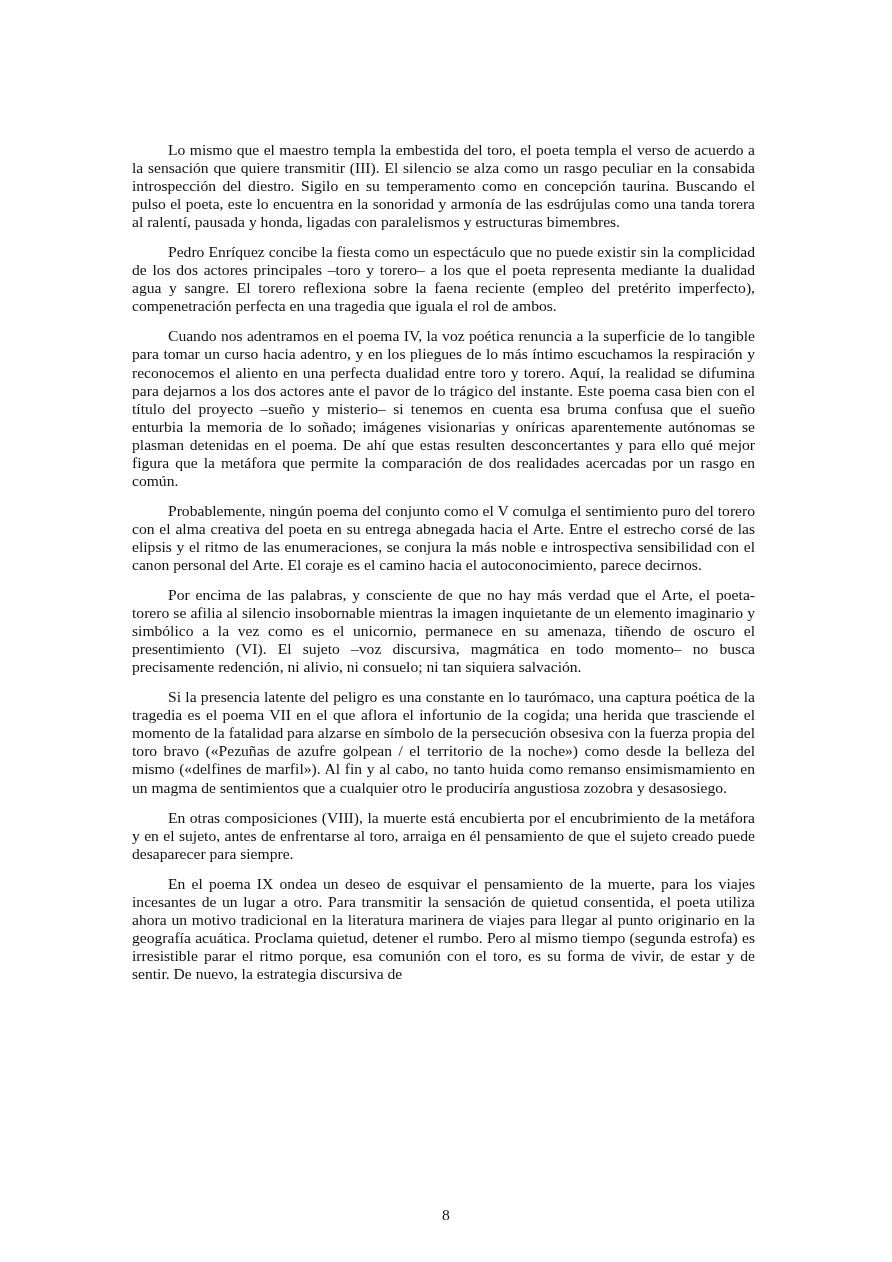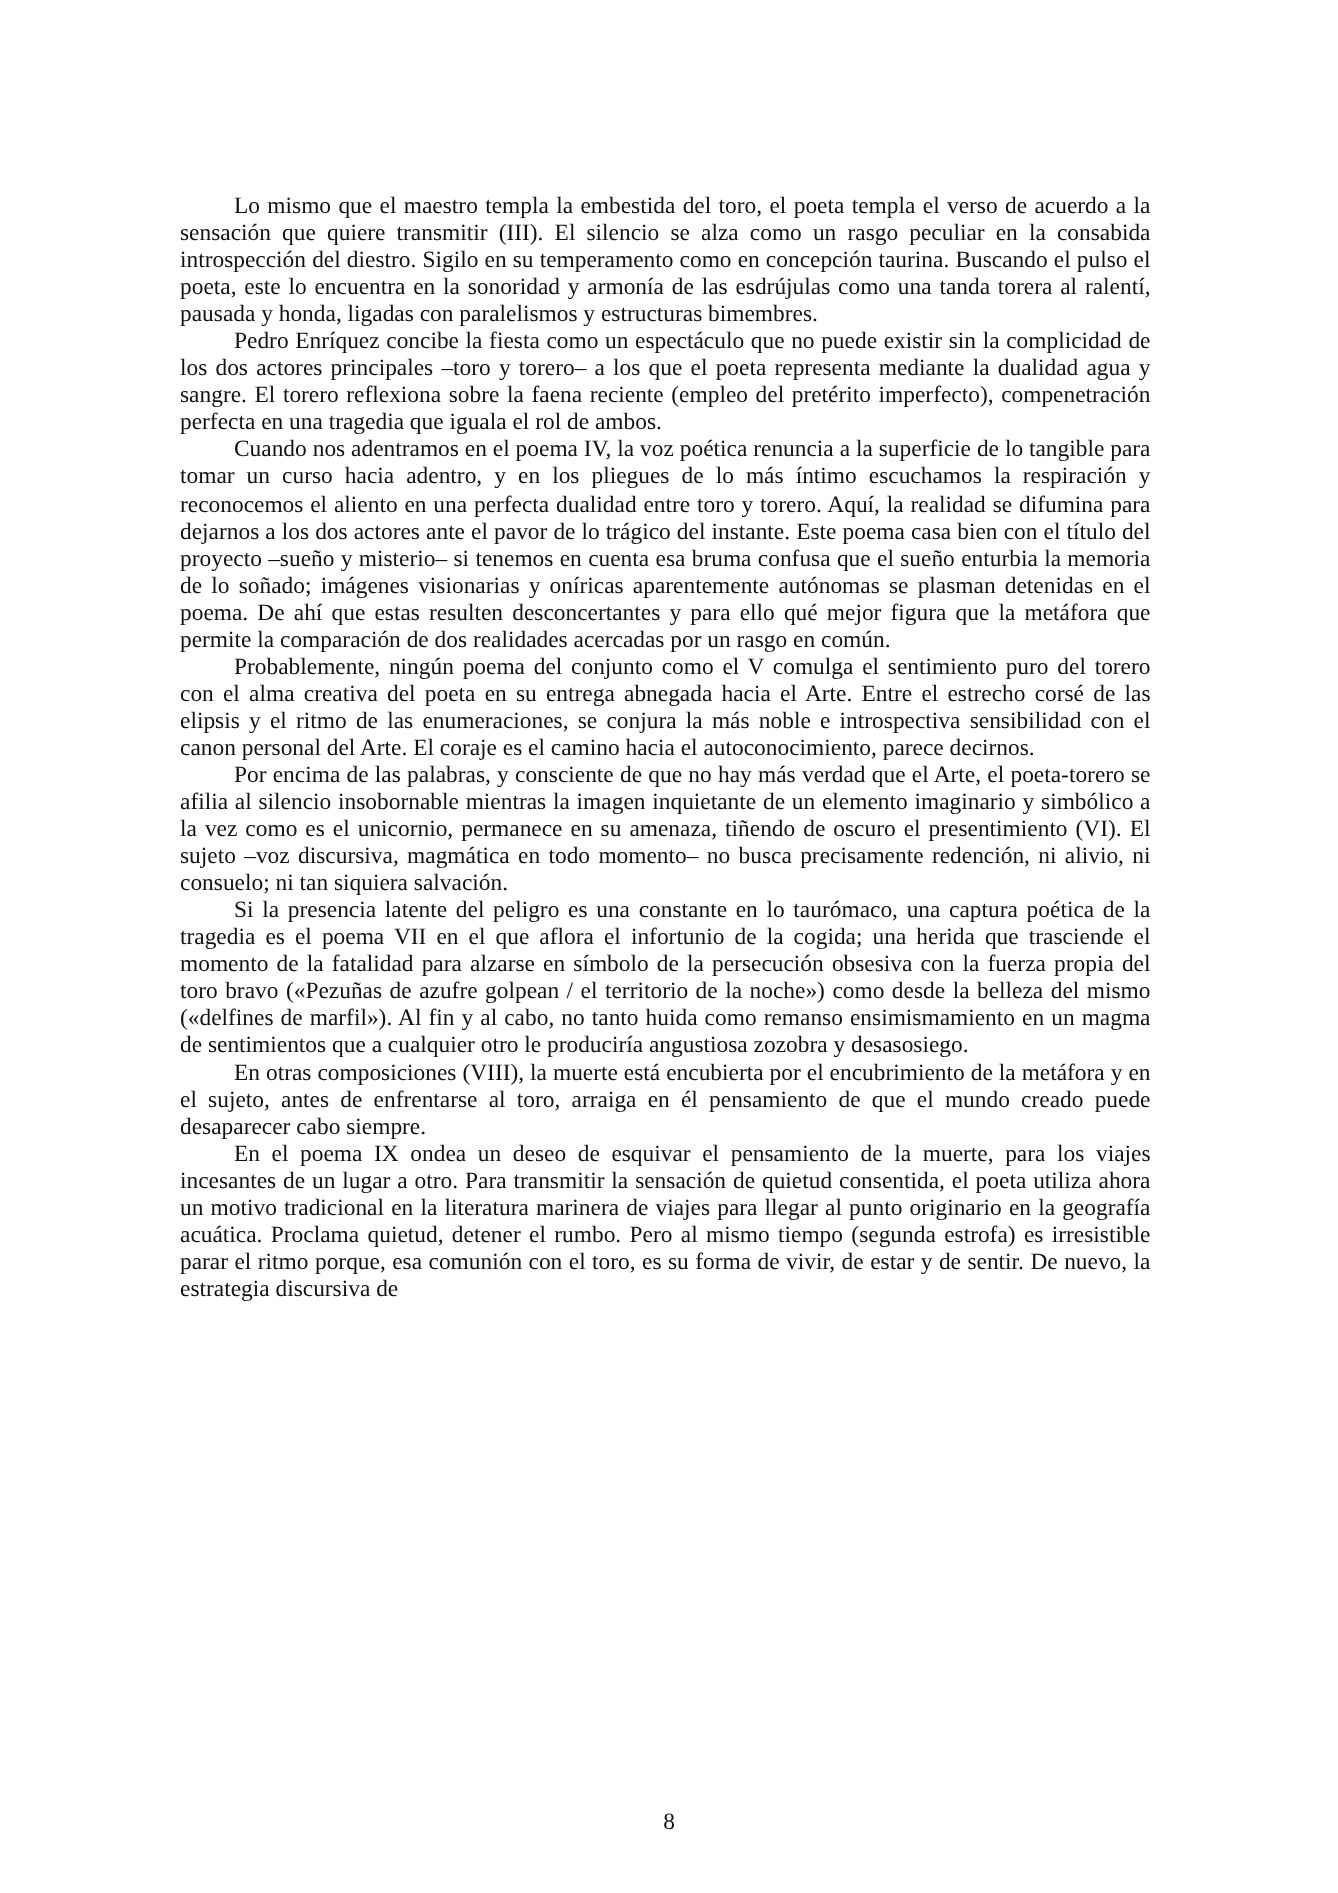--- a/index.html
+++ b/index.html
@@ -8,21 +8,21 @@
     position: absolute;
     left: 120px;
     top: 129px;
     width: 647px;
     font-family: "Liberation Serif", serif;
     font-size: 15.6px;
     line-height: 18.05px;
     color: #111111;
   }
   .para {
-    margin: 0;
+    margin: 12px;
     text-align: justify;
     text-indent: 36px;
     hyphens: none;
   }
   .page-number {
     position: absolute;
     left: 0;
     width: 892px;
     top: 1206px;
     text-align: center;
@@ -34,17 +34,17 @@
 </head>
 <body>
 
 <div class="page">
   <p class="para">Lo mismo que el maestro templa la embestida del toro, el poeta templa el verso de acuerdo a la sensación que quiere transmitir (III). El silencio se alza como un rasgo peculiar en la consabida introspección del diestro. Sigilo en su temperamento como en concepción taurina. Buscando el pulso el poeta, este lo encuentra en la sonoridad y armonía de las esdrújulas como una tanda torera al ralentí, pausada y honda, ligadas con paralelismos y estructuras bimembres.</p>
   <p class="para">Pedro Enríquez concibe la fiesta como un espectáculo que no puede existir sin la complicidad de los dos actores principales –toro y torero– a los que el poeta representa mediante la dualidad agua y sangre. El torero reflexiona sobre la faena reciente (empleo del pretérito imperfecto), compenetración perfecta en una tragedia que iguala el rol de ambos.</p>
   <p class="para">Cuando nos adentramos en el poema IV, la voz poética renuncia a la superficie de lo tangible para tomar un curso hacia adentro, y en los pliegues de lo más íntimo escuchamos la respiración y reconocemos el aliento en una perfecta dualidad entre toro y torero. Aquí, la realidad se difumina para dejarnos a los dos actores ante el pavor de lo trágico del instante. Este poema casa bien con el título del proyecto –sueño y misterio– si tenemos en cuenta esa bruma confusa que el sueño enturbia la memoria de lo soñado; imágenes visionarias y oníricas aparentemente autónomas se plasman detenidas en el poema. De ahí que estas resulten desconcertantes y para ello qué mejor figura que la metáfora que permite la comparación de dos realidades acercadas por un rasgo en común.</p>
   <p class="para"> Probablemente, ningún poema del conjunto como el V comulga el sentimiento puro del torero con el alma creativa del poeta en su entrega abnegada hacia el Arte. Entre el estrecho corsé de las elipsis y el ritmo de las enumeraciones, se conjura la más noble e introspectiva sensibilidad con el canon personal del Arte. El coraje es el camino hacia el autoconocimiento, parece decirnos.</p>
   <p class="para">Por encima de las palabras, y consciente de que no hay más verdad que el Arte, el poeta-torero se afilia al silencio insobornable mientras la imagen inquietante de un elemento imaginario y simbólico a la vez como es el unicornio, permanece en su amenaza, tiñendo de oscuro el presentimiento (VI). El sujeto –voz discursiva, magmática en todo momento– no busca precisamente redención, ni alivio, ni consuelo; ni tan siquiera salvación.</p>
   <p class="para">Si la presencia latente del peligro es una constante en lo taurómaco, una captura poética de la tragedia es el poema VII en el que aflora el infortunio de la cogida; una herida que trasciende el momento de la fatalidad para alzarse en símbolo de la persecución obsesiva con la fuerza propia del toro bravo («Pezuñas de azufre golpean / el territorio de la noche») como desde la belleza del mismo («delfines de marfil»). Al fin y al cabo, no tanto huida como remanso ensimismamiento en un magma de sentimientos que a cualquier otro le produciría angustiosa zozobra y desasosiego.</p>
-  <p class="para">En otras composiciones (VIII), la muerte está encubierta por el encubrimiento de la metáfora y en el sujeto, antes de enfrentarse al toro, arraiga en él pensamiento de que el mundo creado puede desaparecer cabo siempre.</p>
+  <p class="para">En otras composiciones (VIII), la muerte está encubierta por el encubrimiento de la metáfora y en el sujeto, antes de enfrentarse al toro, arraiga en él pensamiento de que el sujeto creado puede desaparecer para siempre.</p>
   <p class="para">En el poema IX ondea un deseo de esquivar el pensamiento de la muerte, para los viajes incesantes de un lugar a otro. Para transmitir la sensación de quietud consentida, el poeta utiliza ahora un motivo tradicional en la literatura marinera de viajes para llegar al punto originario en la geografía acuática. Proclama quietud, detener el rumbo. Pero al mismo tiempo (segunda estrofa) es irresistible parar el ritmo porque, esa comunión con el toro, es su forma de vivir, de estar y de sentir. De nuevo, la estrategia discursiva de</p>
 </div>
 
 <div class="page-number">8</div>
 
 </body></html>

